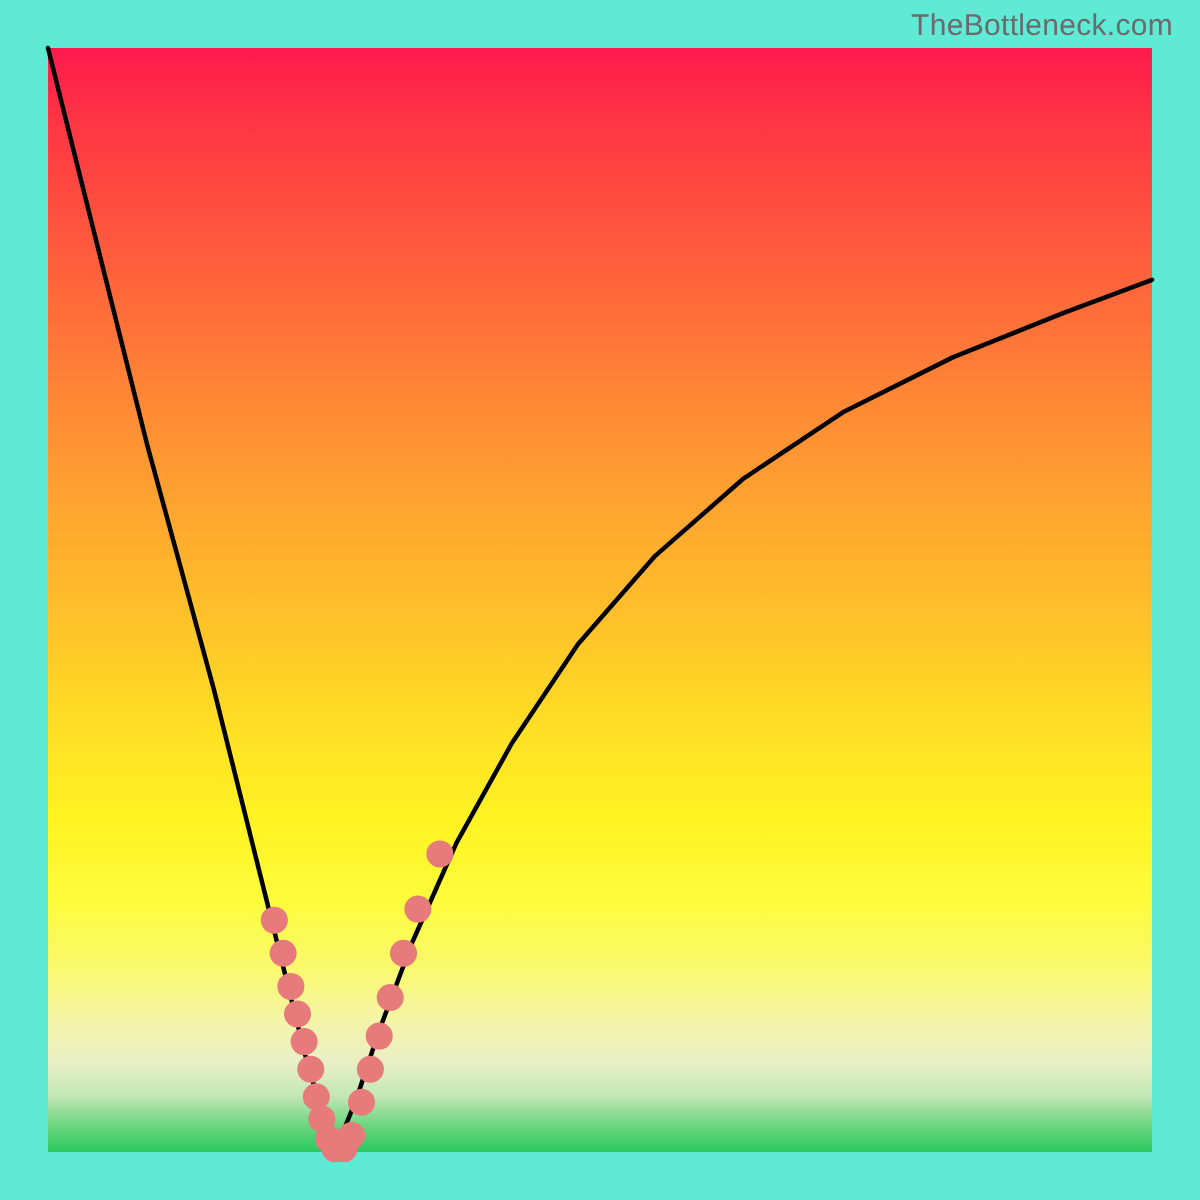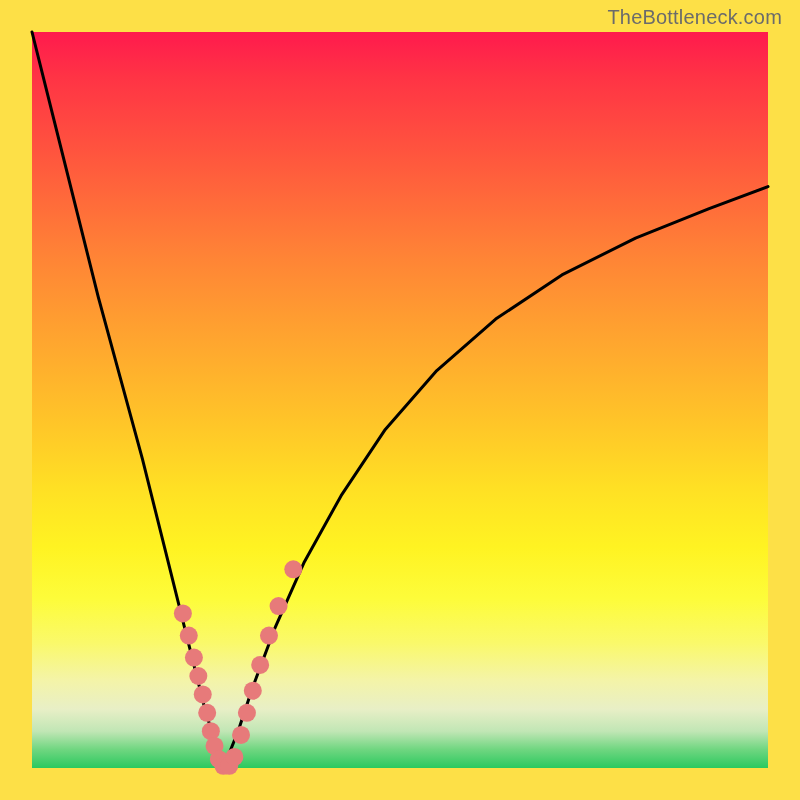--- a/index.html
+++ b/index.html
@@ -10,21 +10,21 @@
     overflow: hidden;
     background: #000;
     font-family: Arial, Helvetica, sans-serif;
   }
   .frame {
     position: absolute;
     top: 0;
     left: 0;
     width: 800px;
     height: 800px;
-    background: #fde047;
+    background: #5eead4;
   }
   .plot-area {
     position: absolute;
     top: 32px;
     left: 32px;
     width: 736px;
     height: 736px;
     
     background: linear-gradient(
       to bottom,

